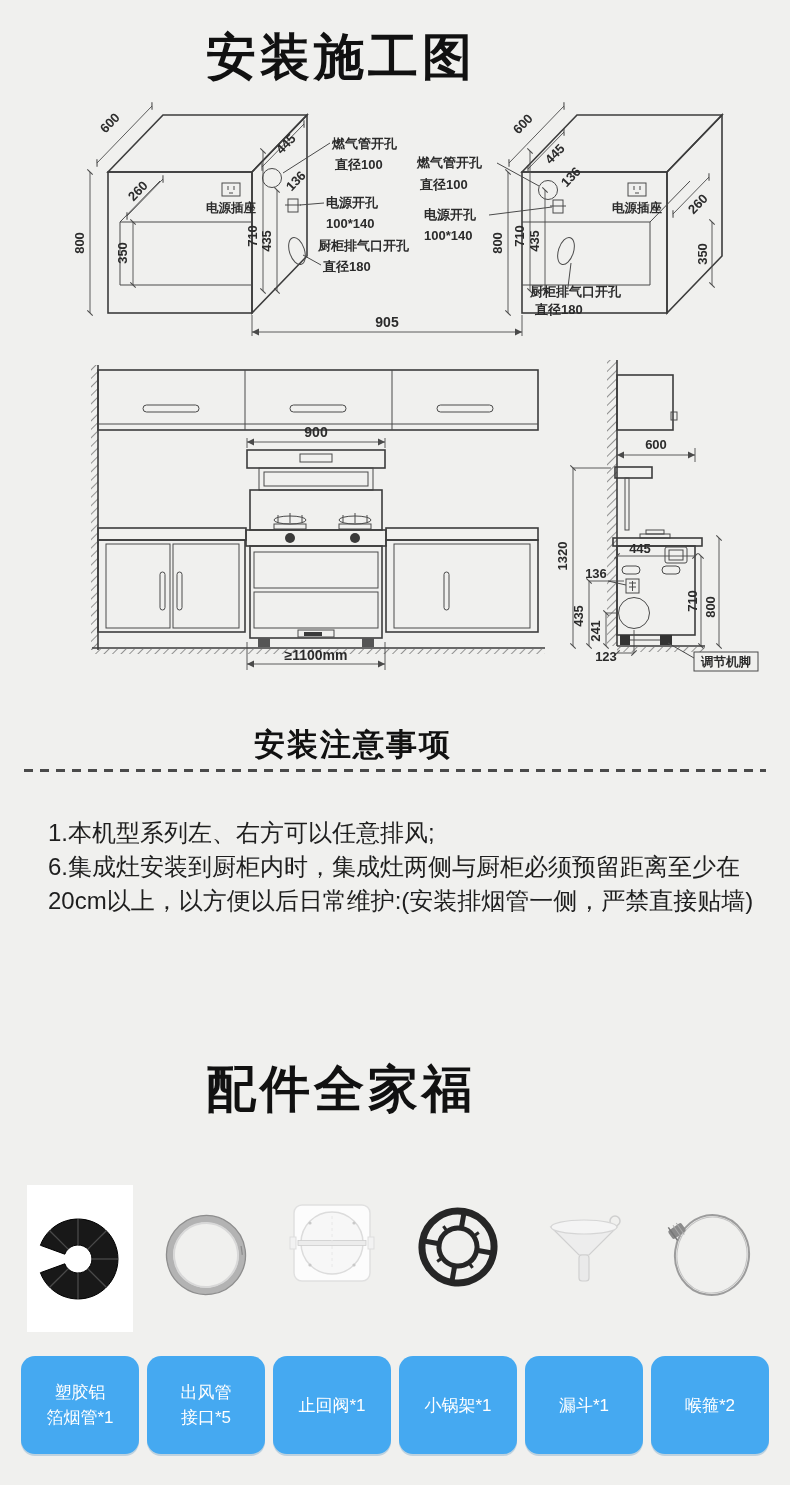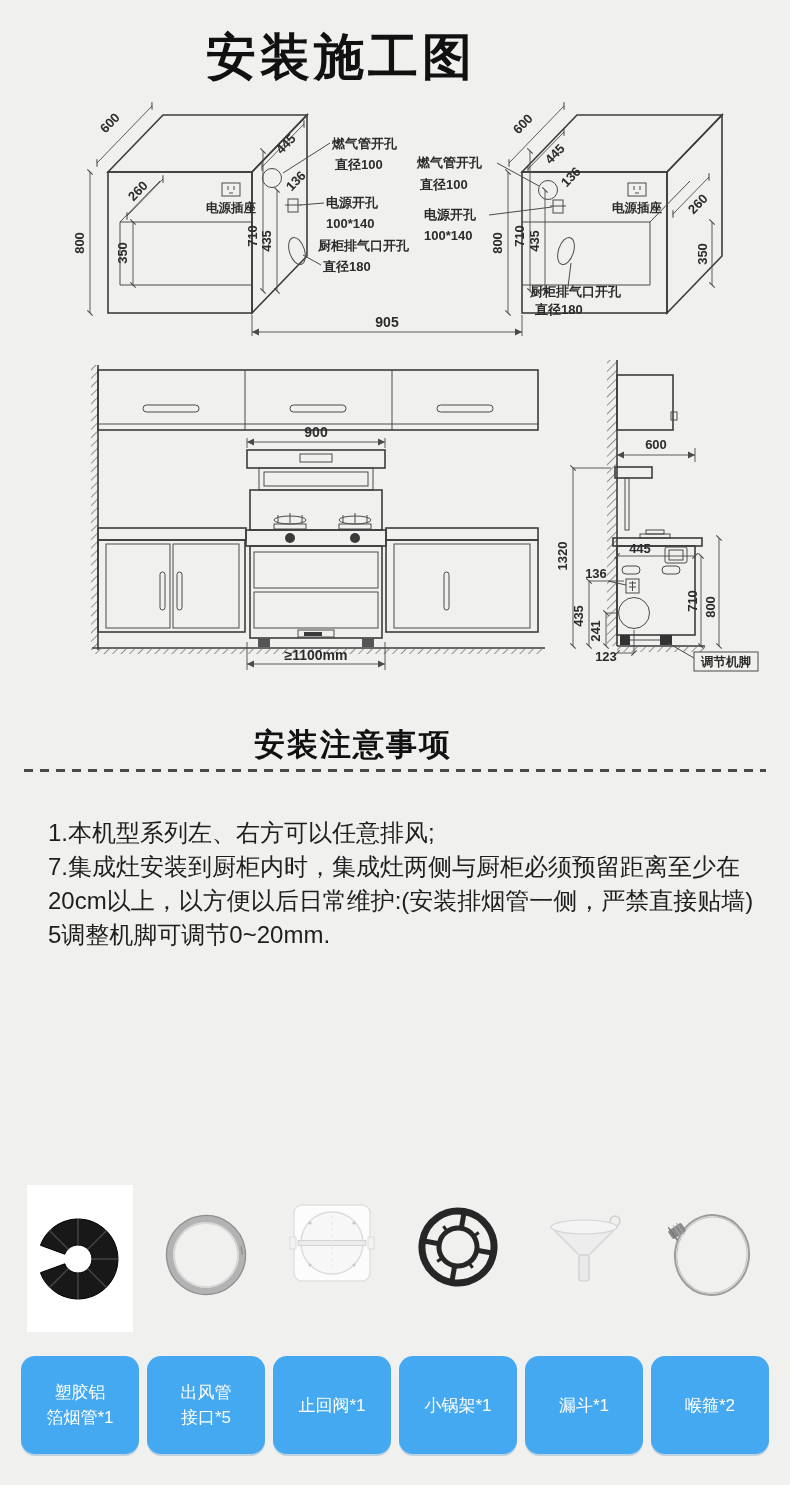--- a/index.html
+++ b/index.html
@@ -362,25 +362,25 @@
         <rect class="ln" x="694" y="302" width="64" height="19" fill="#f0f0ee"></rect>
         <text class="t12" x="726" y="316" text-anchor="middle">调节机脚</text>
       </g>
     </g>
   </svg>
 
   <h2 class="sec-title">安装注意事项</h2>
   <div class="dash-divider"></div>
   <div class="notes">
     <div class="nline">1.本机型系列左、右方可以任意排风;</div>
-    <div class="nline">7.集成灶安装到厨柜内时，集成灶两侧与厨柜必须预留距离至少在</div>
+    <div class="nline">6.集成灶安装到厨柜内时，集成灶两侧与厨柜必须预留距离至少在</div>
     <div class="nline">20cm以上，以方便以后日常维护:(安装排烟管一侧，严禁直接贴墙)</div>
-    <div class="nline">5调整机脚可调节0~20mm.</div>
   </div>
 
+  <h2 class="big-title" id="title-acc">配件全家福</h2>
 
   <div class="acc-row" id="acc-images">
 
     <div class="acc-img">
       <svg width="118" height="147" viewBox="0 0 118 147">
         <rect x="6" y="0" width="106" height="147" fill="#ffffff"></rect>
         <g transform="translate(57,74)">
           <path d="M -37.6,-13.7 A 40 40 0 1 1 -37.6,13.7 L -13.2,4.8 A 14 14 0 1 0 -13.2,-4.8 Z" fill="#181818" stroke="#000" stroke-width="1"></path>
           <g stroke="#4a4a4a" stroke-width="1.3">
             <line x1="14" y1="0" x2="40" y2="0"></line>

